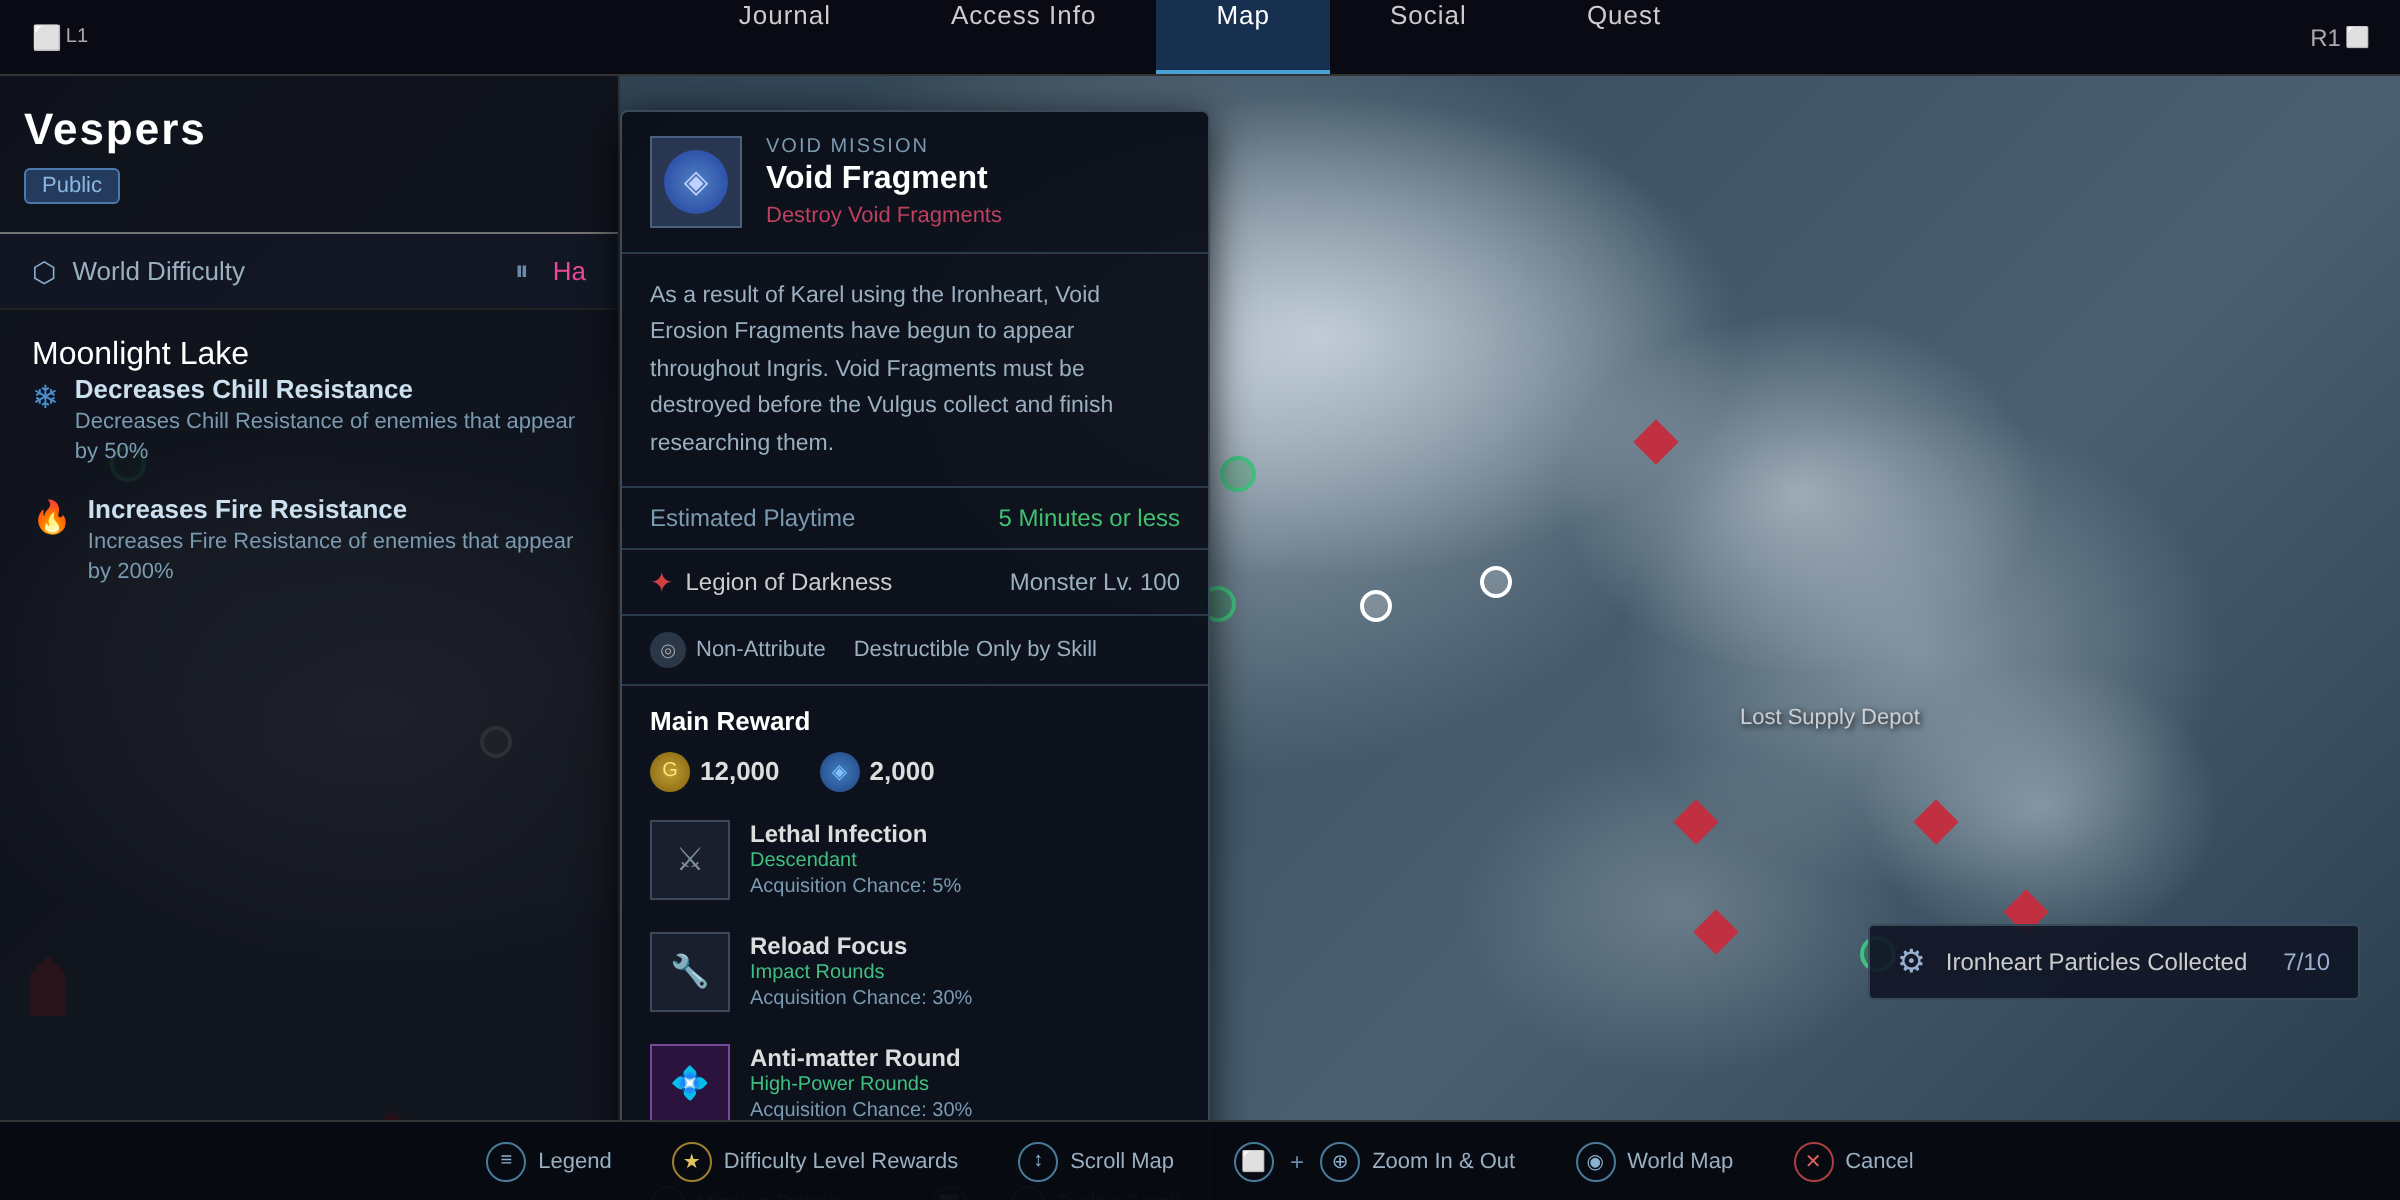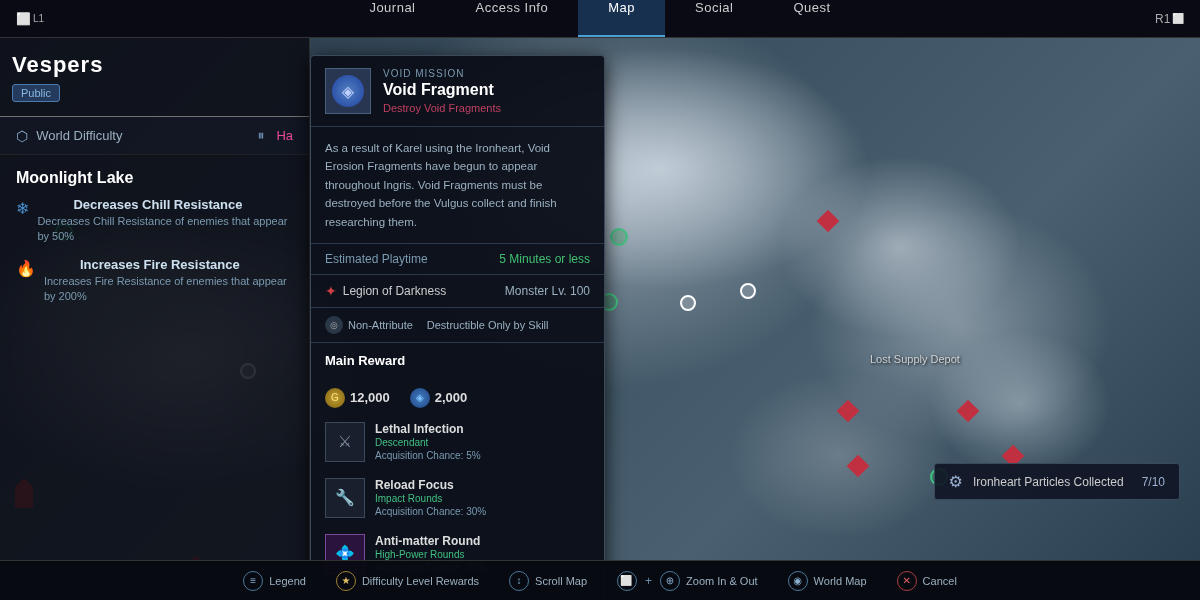--- a/index.html
+++ b/index.html
@@ -140,23 +140,22 @@
     .wd-ha {
       color: #ec4899;
       font-size: 13px;
     }
 
     .location-section {
       padding: 14px 16px 8px;
     }
     .location-name {
       font-size: 16px;
-      font-weight: bold;
+      font-weight: normal;
       color: #fff;
-      margin-bottom: 10px;
     }
     .location-effect {
       display: flex;
       align-items: flex-start;
       gap: 8px;
       margin-bottom: 12px;
     }
     .effect-icon {
       font-size: 16px;
       margin-top: 2px;
@@ -164,21 +163,20 @@
     }
     .effect-icon.blue { color: #4a90d0; }
     .effect-icon.red { color: #d04040; }
     .effect-text {
       flex: 1;
     }
     .effect-title {
       font-size: 13px;
       font-weight: bold;
       color: #cce0f0;
-      margin-left: 36px;
     }
     .effect-desc {
       font-size: 11px;
       color: #7a9ab0;
       margin-top: 2px;
       line-height: 1.4;
     }
 
     
     .mission-popup {
@@ -308,21 +306,21 @@
       font-size: 9px;
       color: #aaa;
     }
     .main-reward-section {
       padding: 10px 14px;
     }
     .reward-title {
       font-size: 13px;
       font-weight: bold;
       color: #fff;
-      margin-bottom: 20px;
+      margin-bottom: 8px;
     }
     .reward-currency {
       display: flex;
       gap: 20px;
       margin-bottom: 10px;
     }
     .currency-item {
       display: flex;
       align-items: center;
       gap: 5px;

